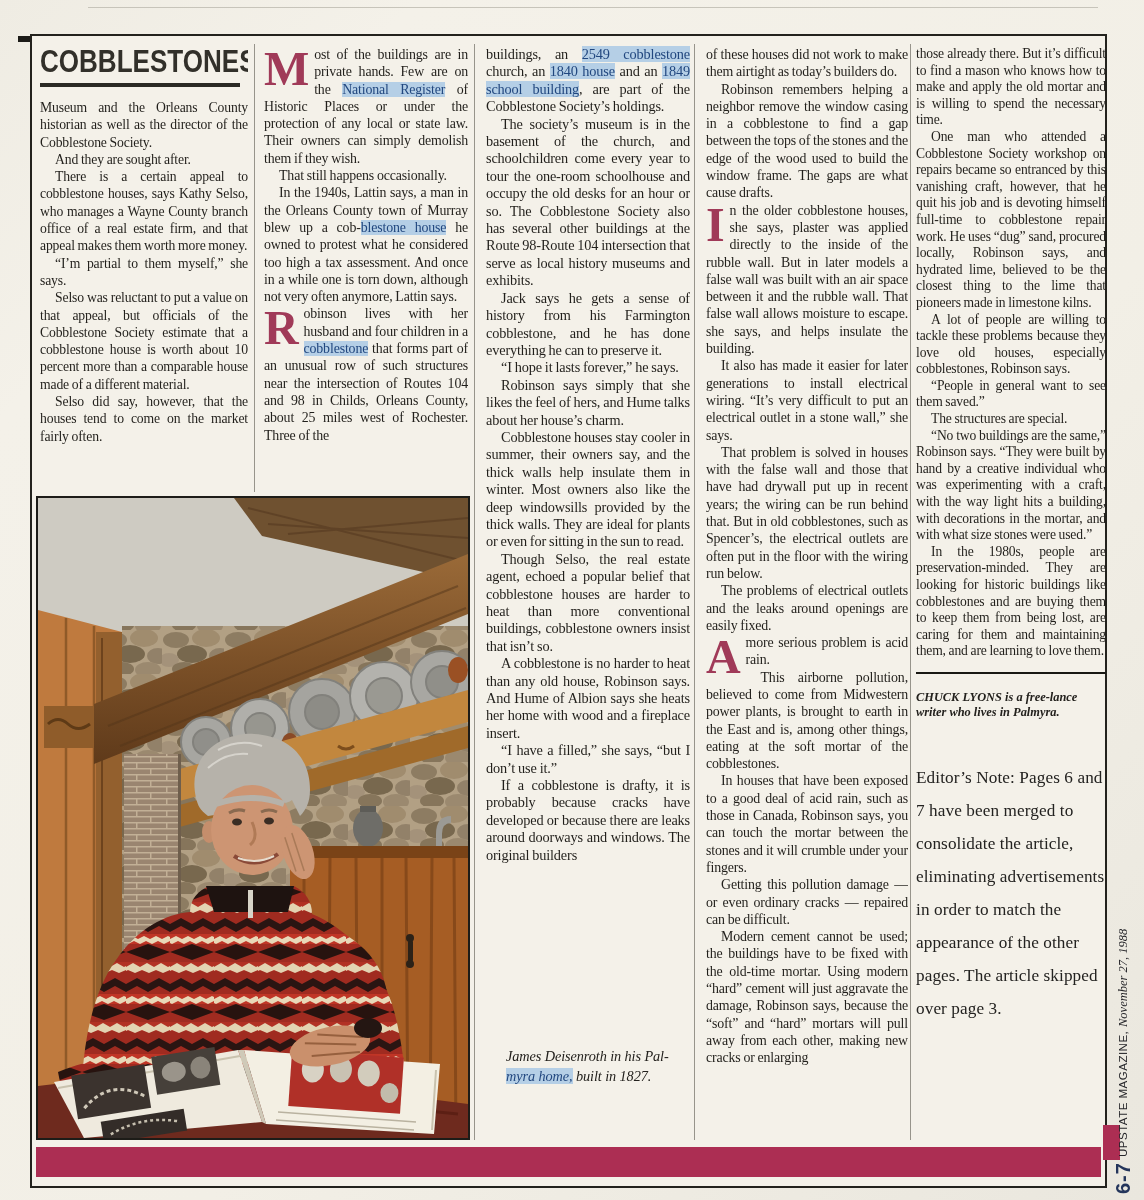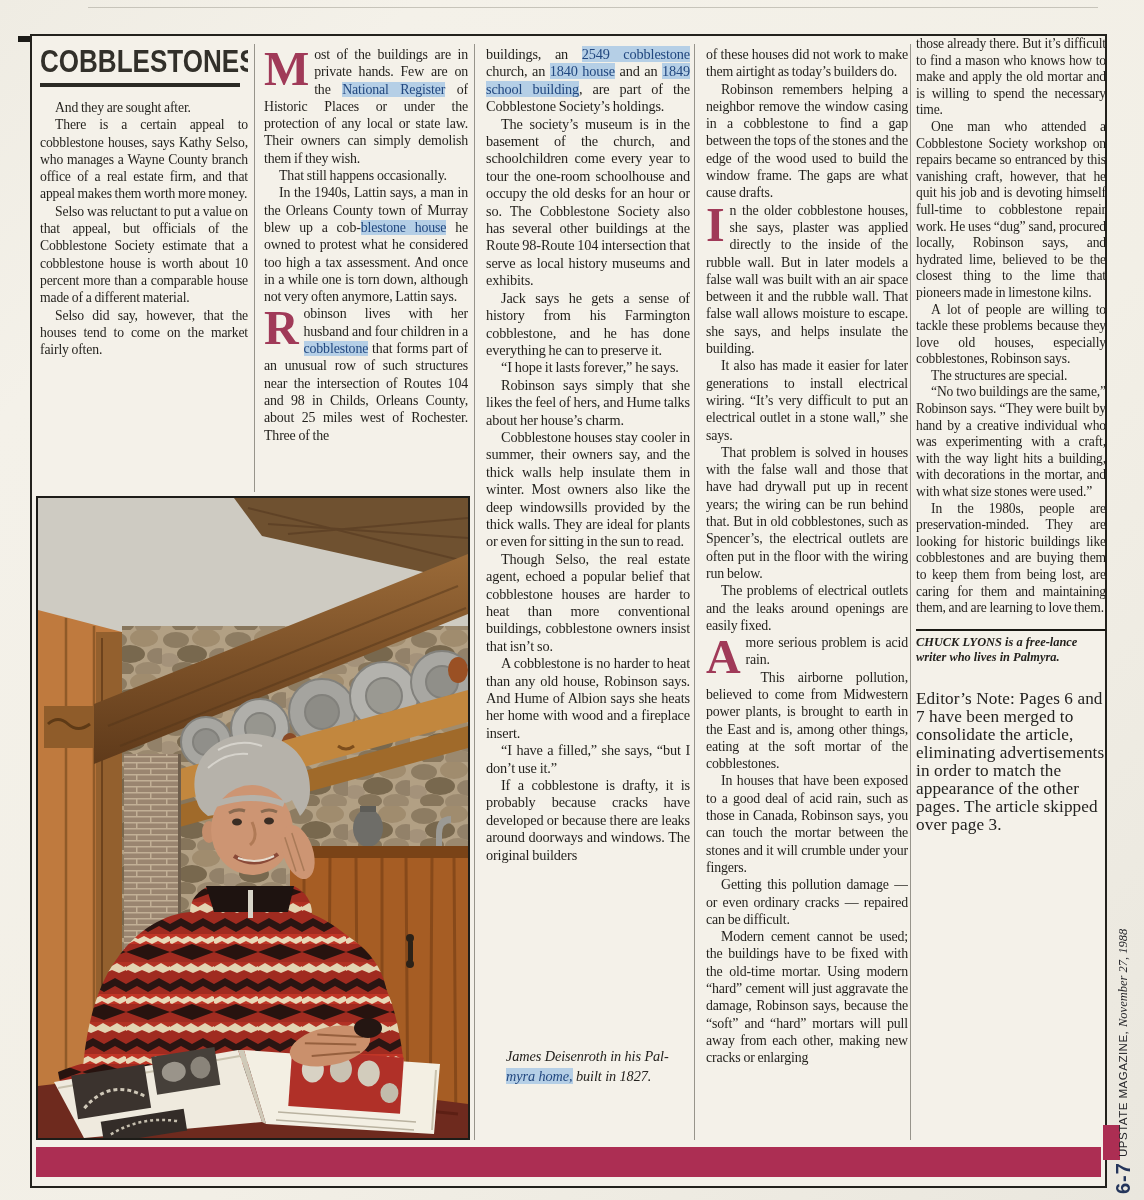--- a/index.html
+++ b/index.html
@@ -55,28 +55,28 @@
   .photo svg{display:block;}
 
   
   .caption{
     position:absolute;left:506px;top:1046px;width:205px;
     font-style:italic;font-size:14.3px;line-height:20px;color:#23211d;
     letter-spacing:-0.1px;
   }
 
   
-  .stack5{position:absolute;left:916px;top:36px;width:190px;}
+  .stack5{position:absolute;left:916px;top:46px;width:190px;}
   .byline{
-    margin-top:12px;border-top:2px solid #191813;padding-top:4px;
+    margin-top:12px;border-top:2px solid #191813;padding-top:16px;
     font-style:italic;font-weight:bold;font-size:12.4px;line-height:15.5px;color:#23211d;
     width:190px;
   }
   .editors-note{
-    margin-top:24px;font-size:17.2px;line-height:18px;color:#232220;
+    margin-top:40px;font-size:17.2px;line-height:33px;color:#232220;
     letter-spacing:0.1px;width:196px;
   }
 
   .endmark{
     display:inline-block;width:12px;height:12px;background:#15140f;
     margin-left:22px;position:relative;vertical-align:-1px;
   }
   .endmark::after{
     content:"";position:absolute;left:1px;bottom:1px;width:0;height:0;
     border-bottom:8px solid #f4f1e9;border-right:8px solid transparent;
@@ -107,22 +107,24 @@
 
   <div class="vrule" style="left:254px;top:44px;height:448px;"></div>
   <div class="vrule" style="left:474px;top:44px;height:1096px;"></div>
   <div class="vrule" style="left:694px;top:44px;height:1096px;"></div>
   <div class="vrule" style="left:910px;top:44px;height:1096px;"></div>
 
   <div class="col c0" style="left:40px;top:44px;width:208px;height:452px;">
     <div class="headline">COBBLESTONES</div>
     <div class="headline-underline"></div>
     <div>
+        <p class="para">Museum and the Orleans County historian as well as the director of the Cobblestone Society.</p>
         <p class="para ind">And they are sought after.</p>
         <p class="para ind">There is a certain appeal to cobblestone houses, says Kathy Selso, who manages a Wayne County branch office of a real estate firm, and that appeal makes them worth more money.</p>
+        <p class="para ind">“I’m partial to them myself,” she says.</p>
         <p class="para ind">Selso was reluctant to put a value on that appeal, but officials of the Cobblestone Society estimate that a cobblestone house is worth about 10 percent more than a comparable house made of a different material.</p>
         <p class="para ind">Selso did say, however, that the houses tend to come on the market fairly often.</p>
       </div>
   </div>
 
   <div class="col c1" style="left:264px;top:46px;width:204px;height:450px;">
     <div>
         <p class="para"><span class="dropcap">M</span>ost of the buildings are in private hands. Few are on the <span class="hl">National Register</span> of Historic Places or under the protection of any local or state law. Their owners can simply demolish them if they wish.</p>
         <p class="para ind">That still happens occasionally.</p>
         <p class="para ind">In the 1940s, Lattin says, a man in the Orleans County town of Murray blew up a cob-<span class="hl">blestone house</span> he owned to protest what he considered too high a tax assessment. And once in a while one is torn down, although not very often anymore, Lattin says.</p>
@@ -160,20 +162,21 @@
         <p class="para ind">Modern cement cannot be used; the buildings have to be fixed with the old-time mortar. Using modern “hard” cement will just aggravate the damage, Robinson says, because the “soft” and “hard” mortars will pull away from each other, making new cracks or enlarging</p>
       </div>
   </div>
 
   <div class="stack5">
     <div class="col c4" style="position:static;width:190px;">
       <div>
           <p class="para">those already there. But it’s difficult to find a mason who knows how to make and apply the old mortar and is willing to spend the necessary time.</p>
           <p class="para ind">One man who attended a Cobblestone Society workshop on repairs became so entranced by this vanishing craft, however, that he quit his job and is devoting himself full-time to cobblestone repair work. He uses “dug” sand, procured locally, Robinson says, and hydrated lime, believed to be the closest thing to the lime that pioneers made in limestone kilns.</p>
           <p class="para ind">A lot of people are willing to tackle these problems because they love old houses, especially cobblestones, Robinson says.</p>
+          <p class="para ind">“People in general want to see them saved.”</p>
           <p class="para ind">The structures are special.</p>
           <p class="para ind">“No two buildings are the same,” Robinson says. “They were built by hand by a creative individual who was experimenting with a craft, with the way light hits a building, with decorations in the mortar, and with what size stones were used.”</p>
           <p class="para ind">In the 1980s, people are preservation-minded. They are looking for historic buildings like cobblestones and are buying them to keep them from being lost, are caring for them and maintaining them, and are learning to love them.</p>
         </div>
     </div>
     <div class="byline">CHUCK LYONS is a free-lance writer who lives in Palmyra.</div>
     <div class="editors-note">Editor’s Note: Pages 6 and 7 have been merged to consolidate the article, eliminating advertisements in order to match the appearance of the other pages.  The article skipped over page 3.</div>
   </div>
 
   <div class="photo">

